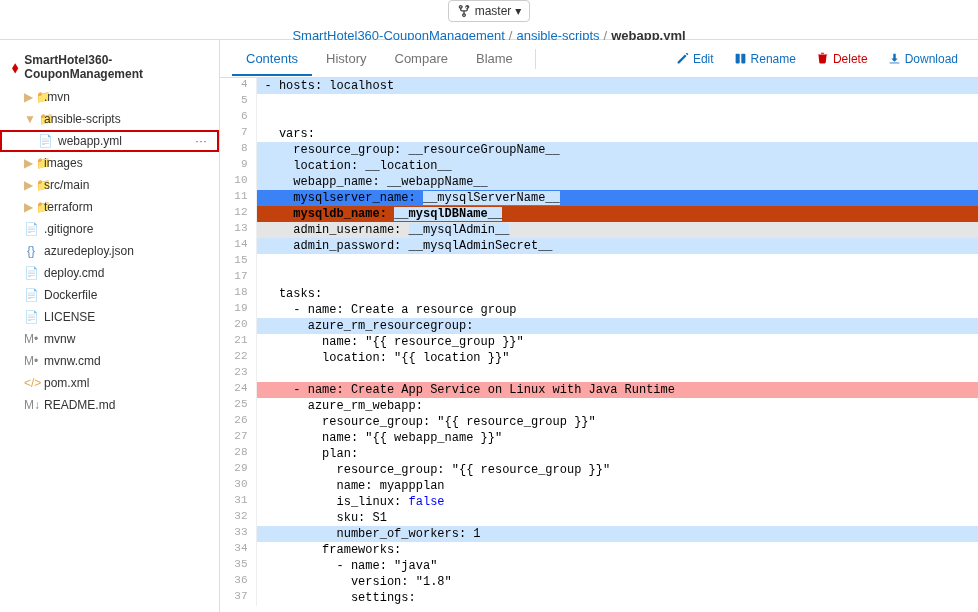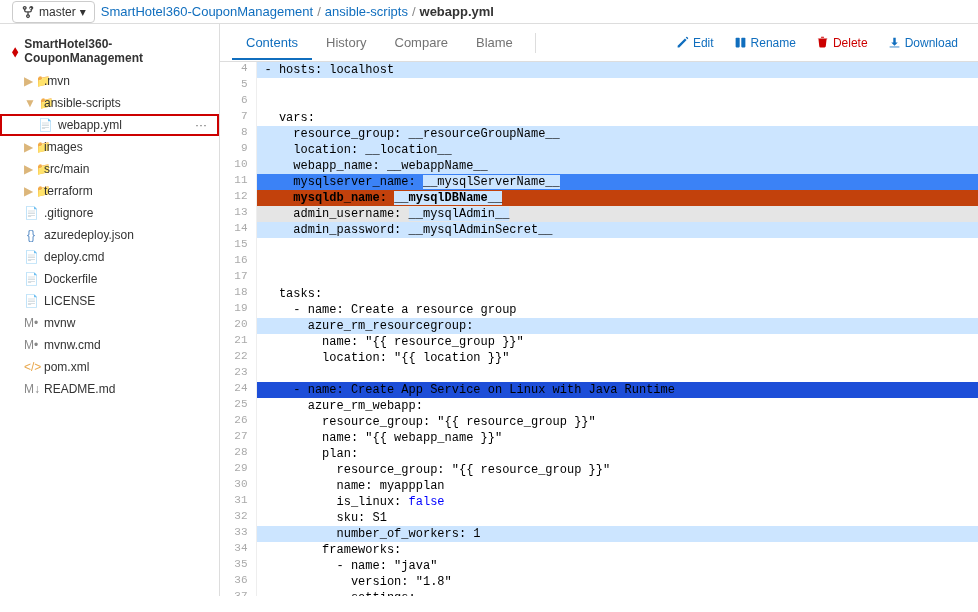--- a/index.html
+++ b/index.html
@@ -1,23 +1,24 @@
 <!DOCTYPE html>
 <html><head>
   <meta charset="utf-8">
   <style>
     * { box-sizing: border-box; margin: 0; padding: 0; }
     body { font-family: 'Segoe UI', Arial, sans-serif; font-size: 12px; background: #fff; color: #333; overflow: hidden; }
 
     
     .topbar {
       display: flex; align-items: center;
-      height: 24px; border-bottom: 1px solid #ddd;
-      padding: 0 12px; gap: 6px;
+      height: 40px; border-bottom: 1px solid #ddd;
+      padding: 0 0; gap: 6px;
       background: #fff;
+      flex-direction: column;
     }
     .topbar-branch {
       display: flex; align-items: center; gap: 4px;
       border: 1px solid #ccc; border-radius: 4px;
       padding: 3px 8px; cursor: pointer; font-size: 12px;
     }
     .topbar-branch svg { width: 14px; height: 14px; }
     .breadcrumb { display: flex; align-items: center; gap: 4px; font-size: 13px; }
     .breadcrumb .sep { color: #888; }
     .breadcrumb .current { font-weight: bold; }
@@ -296,24 +297,20 @@
           </div>
           <div class="code-row">
             <div class="line-num">14</div>
             <div class="code-line-content" style="background: rgb(204, 229, 255);">    admin_password: <span class="hl">__mysqlAdminSecret__</span></div>
           </div>
           <div class="code-row">
             <div class="line-num">15</div>
             <div class="code-line-content"> </div>
           </div>
           <div class="code-row">
-            <div class="line-num">16</div>
-            <div class="code-line-content"> </div>
-          </div>
-          <div class="code-row">
             <div class="line-num">17</div>
             <div class="code-line-content"> </div>
           </div>
           <div class="code-row">
             <div class="line-num">18</div>
             <div class="code-line-content">  tasks:</div>
           </div>
           <div class="code-row">
             <div class="line-num">19</div>
             <div class="code-line-content">    - name: Create a resource group</div>
@@ -329,21 +326,21 @@
           <div class="code-row">
             <div class="line-num">22</div>
             <div class="code-line-content">        location: "{{ location }}"</div>
           </div>
           <div class="code-row">
             <div class="line-num">23</div>
             <div class="code-line-content"> </div>
           </div>
           <div class="code-row">
             <div class="line-num">24</div>
-            <div class="code-line-content" style="background: #1d4ed8;">    - name: Create App Service on Linux with Java Runtime</div>
+            <div class="code-line-content" style="background: #fca5a5;">    - name: Create App Service on Linux with Java Runtime</div>
           </div>
           <div class="code-row">
             <div class="line-num">25</div>
             <div class="code-line-content">      azure_rm_webapp:</div>
           </div>
           <div class="code-row">
             <div class="line-num">26</div>
             <div class="code-line-content">        resource_group: "{{ resource_group }}"</div>
           </div>
           <div class="code-row">

